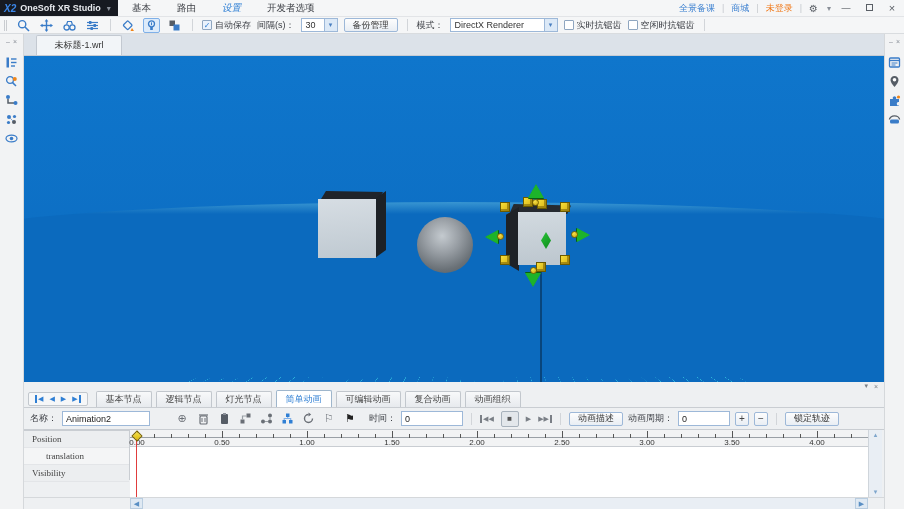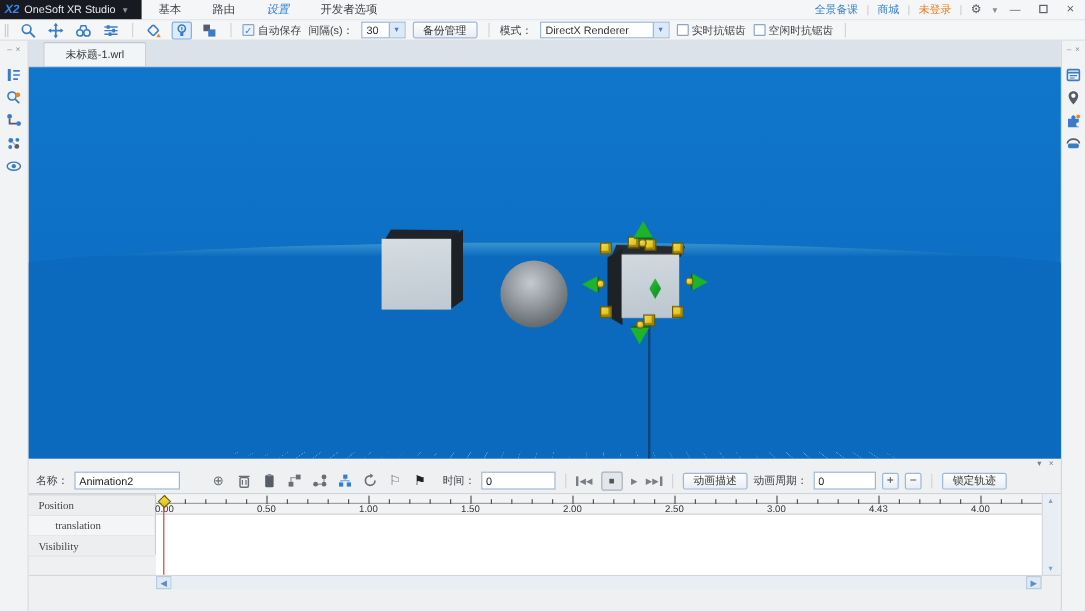--- a/index.html
+++ b/index.html
@@ -4,21 +4,21 @@
 <style>
   * { box-sizing: border-box; margin: 0; padding: 0; }
   html,body { width:904px; height:509px; overflow:hidden; }
   body { font-family:"Liberation Sans","DejaVu Sans",sans-serif; font-size:9px; color:#333; }
   .window { position:relative; width:904px; height:509px; background:#f5f6f7; overflow:hidden; }
 
   
   .titlebar { position:absolute; left:0; top:0; width:904px; height:17px; background:#f5f6f7; border-bottom:1px solid #e2e4e7; display:flex; align-items:stretch; }
   .tb-dark { width:118px; background:#171a21; color:#e8eaee; display:flex; align-items:center; padding:0 4px; gap:4px; }
   .logo { color:#3b86e8; font-weight:bold; font-style:italic; font-size:10px; }
-  .tb-title { font-size:9px; white-space:nowrap; }
+  .tb-title { font-size:9px; white-space:nowrap;font-weight:bold; }
   .tb-caret { color:#8a8f98; font-size:8px; margin-left:2px; }
   .menu { display:flex; align-items:center; margin-left:12px; gap:22px; }
   .menu-item { color:#3c3f45; cursor:default; font-size:9.5px; padding:18px 2px; }
   .menu-item.active { color:#2f7fd4;font-style:italic; }
   .tb-right { margin-left:auto; display:flex; align-items:center; gap:7px; padding-right:4px; }
   .tb-link { color:#3a7fd0; font-size:9px; }
   .tb-link.warn { color:#f07818; }
   .tb-sep { color:#c5c9ce; }
   .gear { color:#5a5f66; font-size:10px; }
   .winbtn { color:#5a5f66; width:16px; text-align:center; font-size:9px; }
@@ -318,20 +318,35 @@
         <div class="diamond" style="left:517px; top:176px;"></div>
       </div>
 
       <div class="bottompanel">
 
         <div class="panel-strip">
           <span>▾</span>
           <span>×</span>
         </div>
 
+        <div class="tabs-row">
+          <span class="nav-group">
+            <span class="navbtn bar-l">◀</span>
+            <span class="navbtn">◀</span>
+            <span class="navbtn">▶</span>
+            <span class="navbtn bar-r">▶</span>
+          </span>
+          <span class="btab">基本节点</span>
+          <span class="btab">逻辑节点</span>
+          <span class="btab">灯光节点</span>
+          <span class="btab active">简单动画</span>
+          <span class="btab">可编辑动画</span>
+          <span class="btab">复合动画</span>
+          <span class="btab">动画组织</span>
+        </div>
 
         <div class="anim-toolbar">
           <span class="lab">名称：</span>
           <input class="tinput" style="width: 88px;" value="Animation2">
           <span style="width:14px;"></span>
           <span class="atool">⊕</span>
           <span class="atool">
             <svg class="ic" viewBox="0 0 13 13">
                 <rect x="3" y="4" width="7" height="8" rx="1" fill="none" stroke="#6a6f76" stroke-width="1.2"></rect>
                 <line x1="2" y1="3" x2="11" y2="3" stroke="#6a6f76" stroke-width="1.2"></line>
@@ -453,21 +468,21 @@
                 <div class="tick major" style="left: 687px;"></div>
                 <div class="tick" style="left: 704px;"></div>
                 <div class="tick" style="left: 721px;"></div>
                 <span class="tick-label" style="left: 7px;">0.00</span>
                 <span class="tick-label" style="left: 92px;">0.50</span>
                 <span class="tick-label" style="left: 177px;">1.00</span>
                 <span class="tick-label" style="left: 262px;">1.50</span>
                 <span class="tick-label" style="left: 347px;">2.00</span>
                 <span class="tick-label" style="left: 432px;">2.50</span>
                 <span class="tick-label" style="left: 517px;">3.00</span>
-                <span class="tick-label" style="left: 602px;">4.43</span>
+                <span class="tick-label" style="left: 602px;">3.50</span>
                 <span class="tick-label" style="left: 687px;">4.00</span>
               </div>
             <div class="lane"></div>
             <div class="keyframe"></div>
             <div class="playhead"></div>
           </div>
           <div class="vscroll">
             <span>▴</span>
             <span>▾</span>
           </div>

